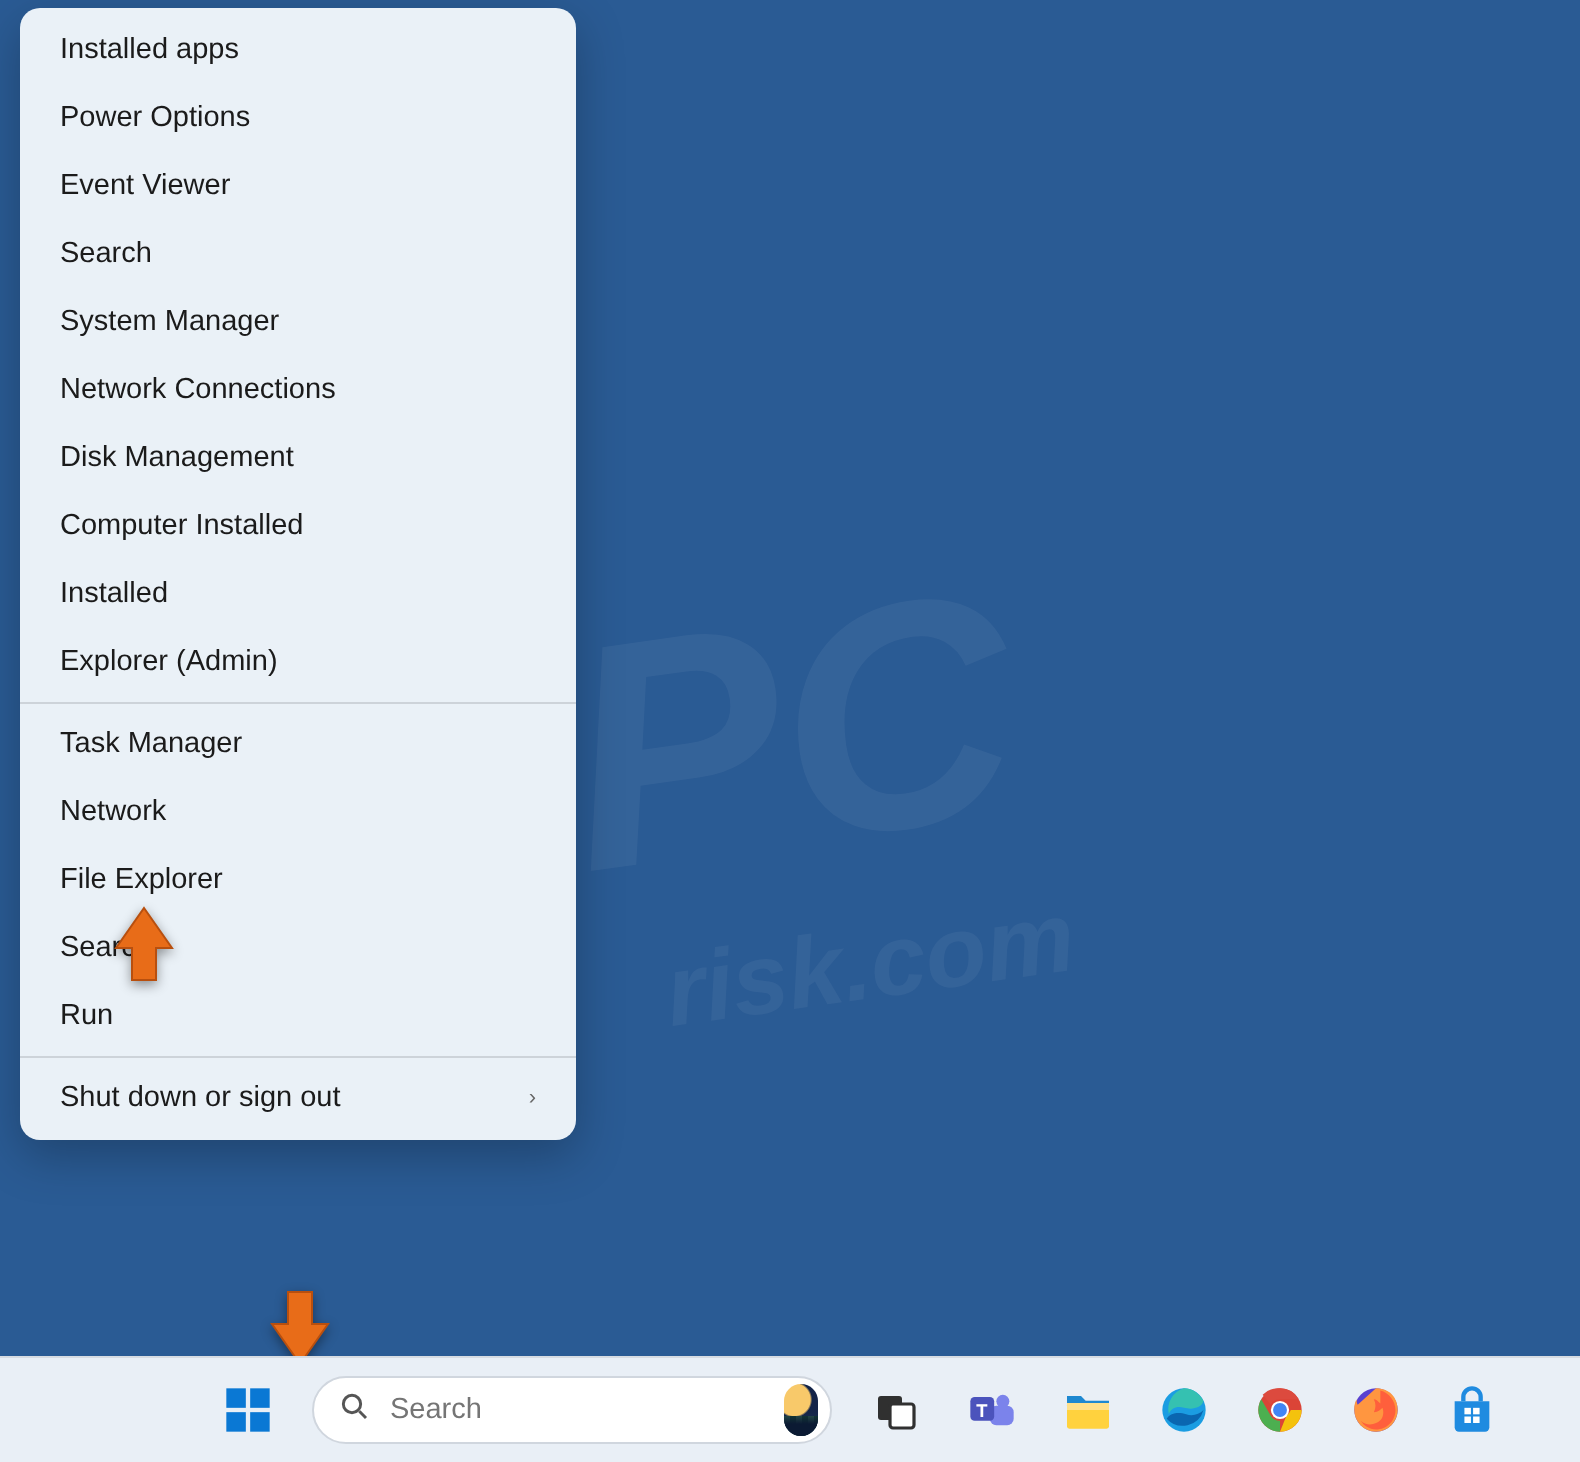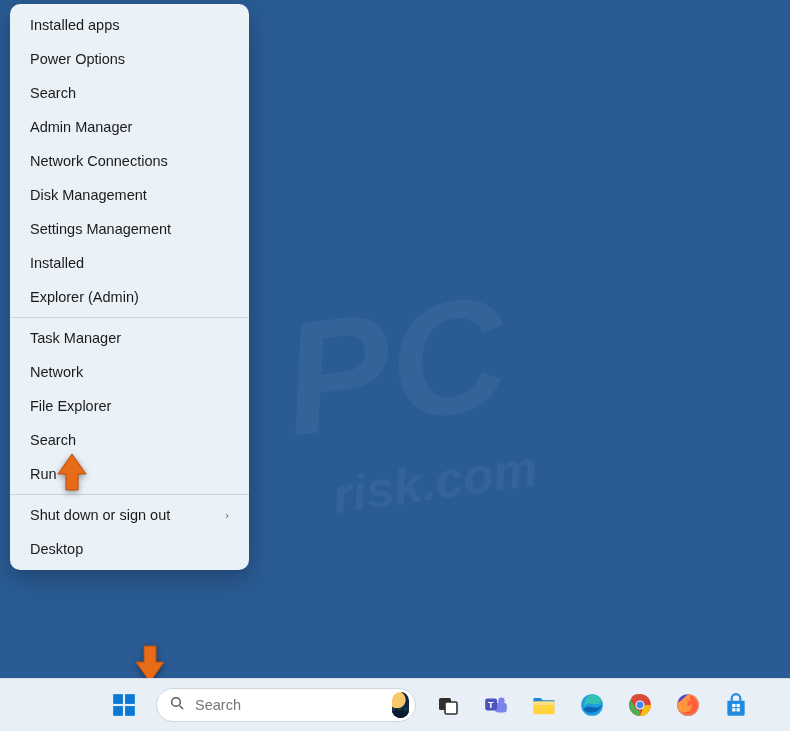--- a/index.html
+++ b/index.html
@@ -3,21 +3,21 @@
 <meta charset="utf-8">
 <style>
 * { margin: 0; padding: 0; box-sizing: border-box; font-family: "Segoe UI", Arial, sans-serif; }
 body { width: 790px; height: 731px; background: #2a5b94; position: relative; overflow: hidden; }
 
 
 .watermark { position: absolute; top: 50%; left: 50%; transform: translate(-50%,-50%) rotate(-8deg); font-size: 160px; font-weight: 600; color: rgba(255,255,255,0.05); font-style: italic; pointer-events: none; white-space: nowrap; }
 .watermark2 { font-size: 50px; top: 66%; left: 55%; }
 
 
-.context-menu { position: absolute; left: 10px; top: 4px; width: 239px; background: #eaf1f7; border-radius: 10px; box-shadow: 0 8px 24px rgba(0,0,0,0.25); padding: 4px 0; }
+.context-menu { position: absolute; left: 10px; top: 4px; width: 278px; background: #eaf1f7; border-radius: 10px; box-shadow: 0 8px 24px rgba(0,0,0,0.25); padding: 4px 0; }
 .menu-item { padding: 9px 20px; font-size: 14.5px; color: #1b1b1b; cursor: pointer; display: flex; justify-content: space-between; align-items: center; }
 .divider { height: 1px; background: rgba(0,0,0,0.12); margin: 3px 0; }
 .chevron { color: #666; font-size: 11px; }
 
 
 .taskbar { position: absolute; left: 0; bottom: 0; width: 100%; height: 53px; background: #e9eff6; display: flex; align-items: center; padding-left: 108px; gap: 16px; border-top: 1px solid rgba(0,0,0,0.08); }
 .tb-icon { width: 32px; height: 32px; display: flex; align-items: center; justify-content: center; cursor: pointer; border-radius: 4px; }
 
 
 .start-btn svg { width: 26px; height: 26px; }
@@ -40,33 +40,36 @@
 <div class="watermark watermark2">risk.com</div>
 
 <div class="context-menu" id="context-menu">
     <div class="menu-item">
       <span>Installed apps</span>
     </div>
     <div class="menu-item">
       <span>Power Options</span>
     </div>
     <div class="menu-item">
+      <span>Event Viewer</span>
+    </div>
+    <div class="menu-item">
       <span>Search</span>
     </div>
     <div class="menu-item">
-      <span>Admin Manager</span>
+      <span>System Manager</span>
     </div>
     <div class="menu-item">
       <span>Network Connections</span>
     </div>
     <div class="menu-item">
       <span>Disk Management</span>
     </div>
     <div class="menu-item">
-      <span>Settings Management</span>
+      <span>Computer Installed</span>
     </div>
     <div class="menu-item">
       <span>Installed</span>
     </div>
     <div class="menu-item">
       <span>Explorer (Admin)</span>
     </div>
     <div class="divider"></div>
     <div class="menu-item">
       <span>Task Manager</span>
@@ -80,23 +83,20 @@
     <div class="menu-item">
       <span>Search</span>
     </div>
     <div class="menu-item">
       <span>Run</span>
     </div>
     <div class="divider"></div>
     <div class="menu-item">
       <span>Shut down or sign out</span>
       <span class="chevron">›</span>
-    </div>
-    <div class="menu-item">
-      <span>Desktop</span>
     </div>
   </div>
 
 <div class="arrow" style="left:55px; top:452px;">
 <svg viewBox="0 0 34 40">
       <path d="M17 2 L31 22 L23 22 L23 38 L11 38 L11 22 L3 22 Z" fill="#e86c18" stroke="#b84f0e" stroke-width="1"></path>
     </svg>
 </div>
 
 <div class="arrow" style="left:133px; top:644px;">

